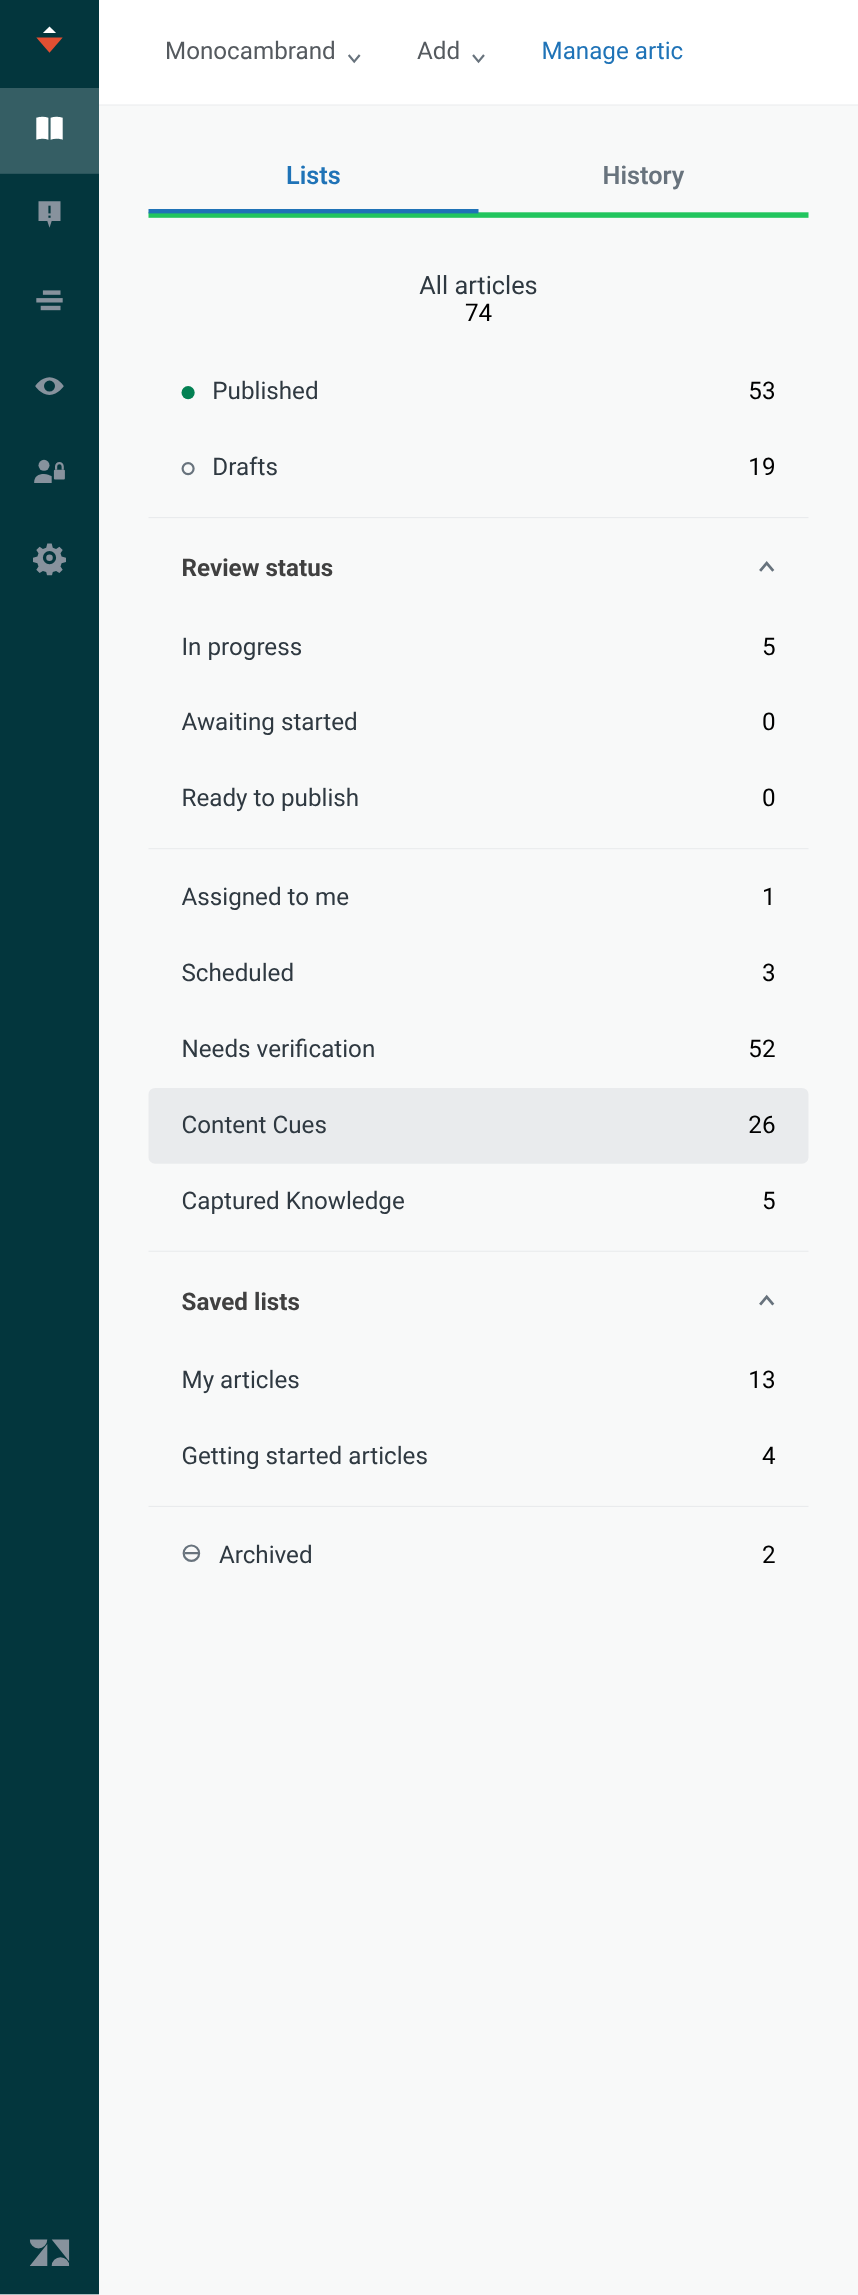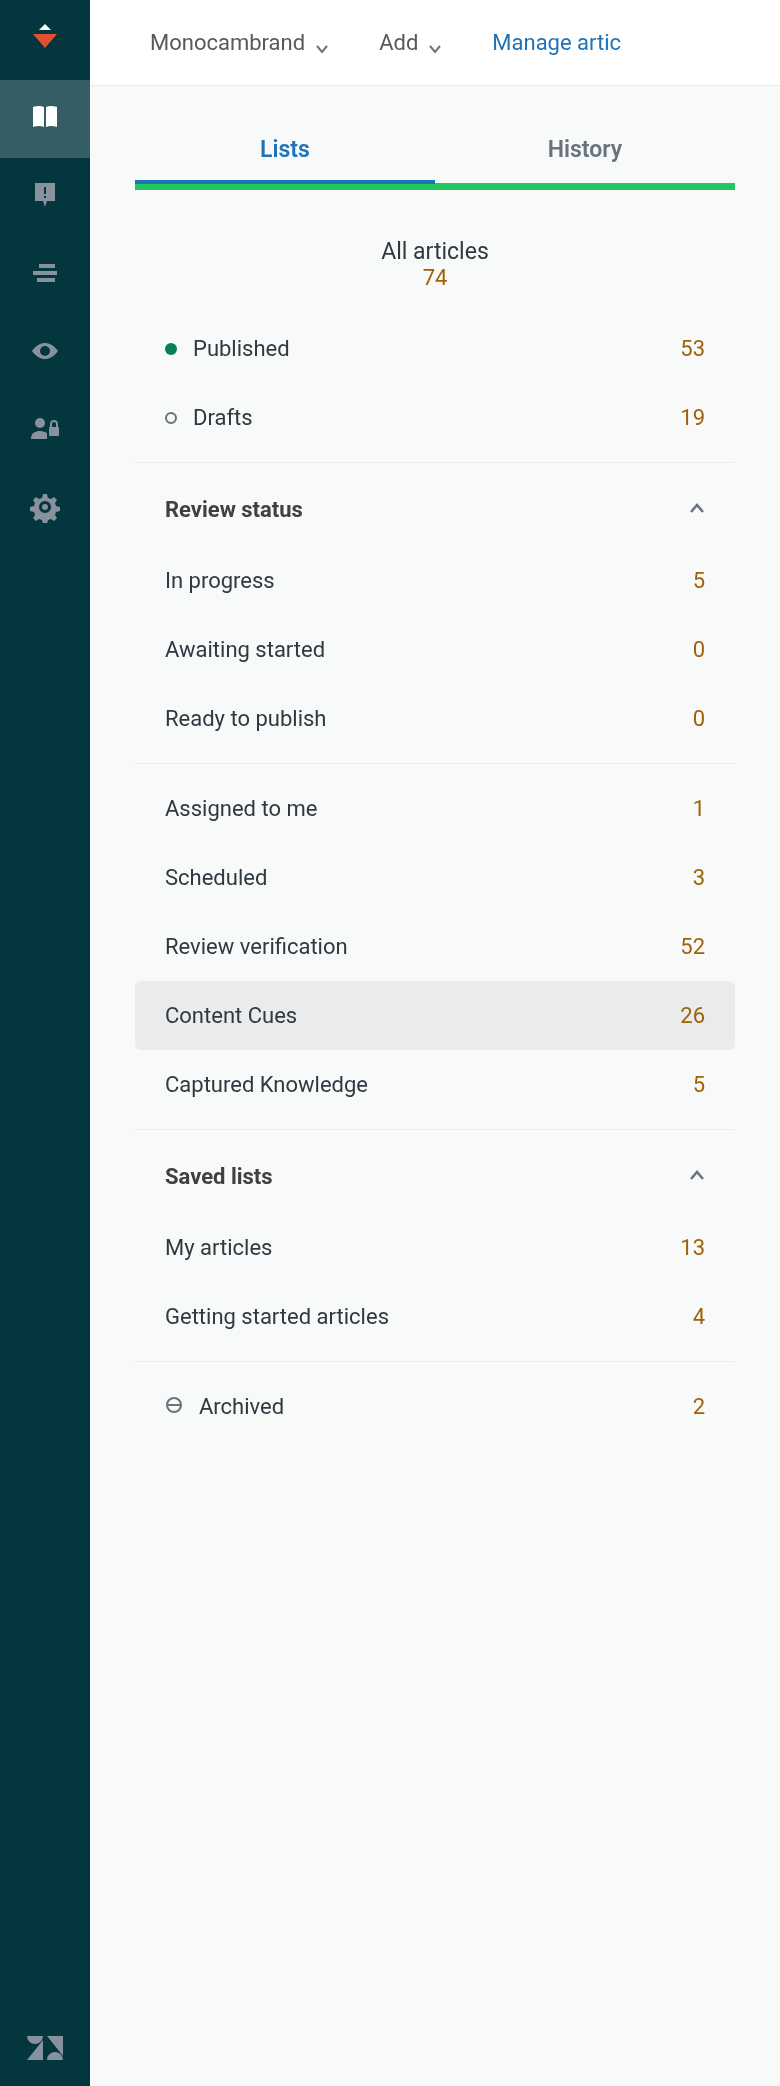--- a/index.html
+++ b/index.html
@@ -49,21 +49,21 @@
   .sidebar-bottom svg { width: 36px; height: 32px; fill: #87929d; }
 
   
   .main {
     flex: 1;
     display: flex;
     flex-direction: column;
     background: #f8f9f9;
   }
   .topbar {
-    height: 86px;
+    height: 96px;
     background: #ffffff;
     border-bottom: 1px solid #e9ebed;
     display: flex;
     align-items: center;
     padding: 0 30px 0 60px;
     gap: 50px;
     font-size: 22px;
     color: #555a5f;
   }
   .topbar-item {
@@ -77,21 +77,21 @@
   .chevron-down {
     width: 14px; height: 14px;
   }
   .chevron-down svg { stroke: #68737d; fill: none; stroke-width: 2; }
 
   .content {
     padding: 50px 45px 0 45px;
   }
   .tabs {
     display: flex;
-    border-bottom: 7px solid #22c55e;
+    border-bottom: 5px solid #22c55e;
     justify-content: flex-end;
   }
   .tab {
     flex: 1;
     text-align: center;
     font-size: 23px;
     font-weight: 600;
     padding: 0 0 20px 0;
     color: #68737d;
     cursor: pointer;
@@ -139,21 +139,21 @@
   }
   .row.selected {
     background: #e9ebed;
   }
   .row .label {
     display: flex;
     align-items: center;
     gap: 16px;
   }
   .row .count {
-    color: #a16207;
+    color: #000000;
   }
   .row.top { padding: 24px 30px; flex-direction: column; }
   .row.top .label { font-size: 23px; }
 
   .status-dot {
     width: 12px; height: 12px; border-radius: 50%;
     flex-shrink: 0;
   }
   .status-dot.filled { background: #038153; }
   .status-dot.hollow {
@@ -307,21 +307,21 @@
     <div class="list-section">
       <div class="row">
         <span class="label">Assigned to me</span>
         <span class="count">1</span>
       </div>
       <div class="row">
         <span class="label">Scheduled</span>
         <span class="count">3</span>
       </div>
       <div class="row">
-        <span class="label">Review verification</span>
+        <span class="label">Needs verification</span>
         <span class="count">52</span>
       </div>
       <div class="row selected">
         <span class="label">Content Cues</span>
         <span class="count">26</span>
       </div>
       <div class="row">
         <span class="label">Captured Knowledge</span>
         <span class="count">5</span>
       </div>

